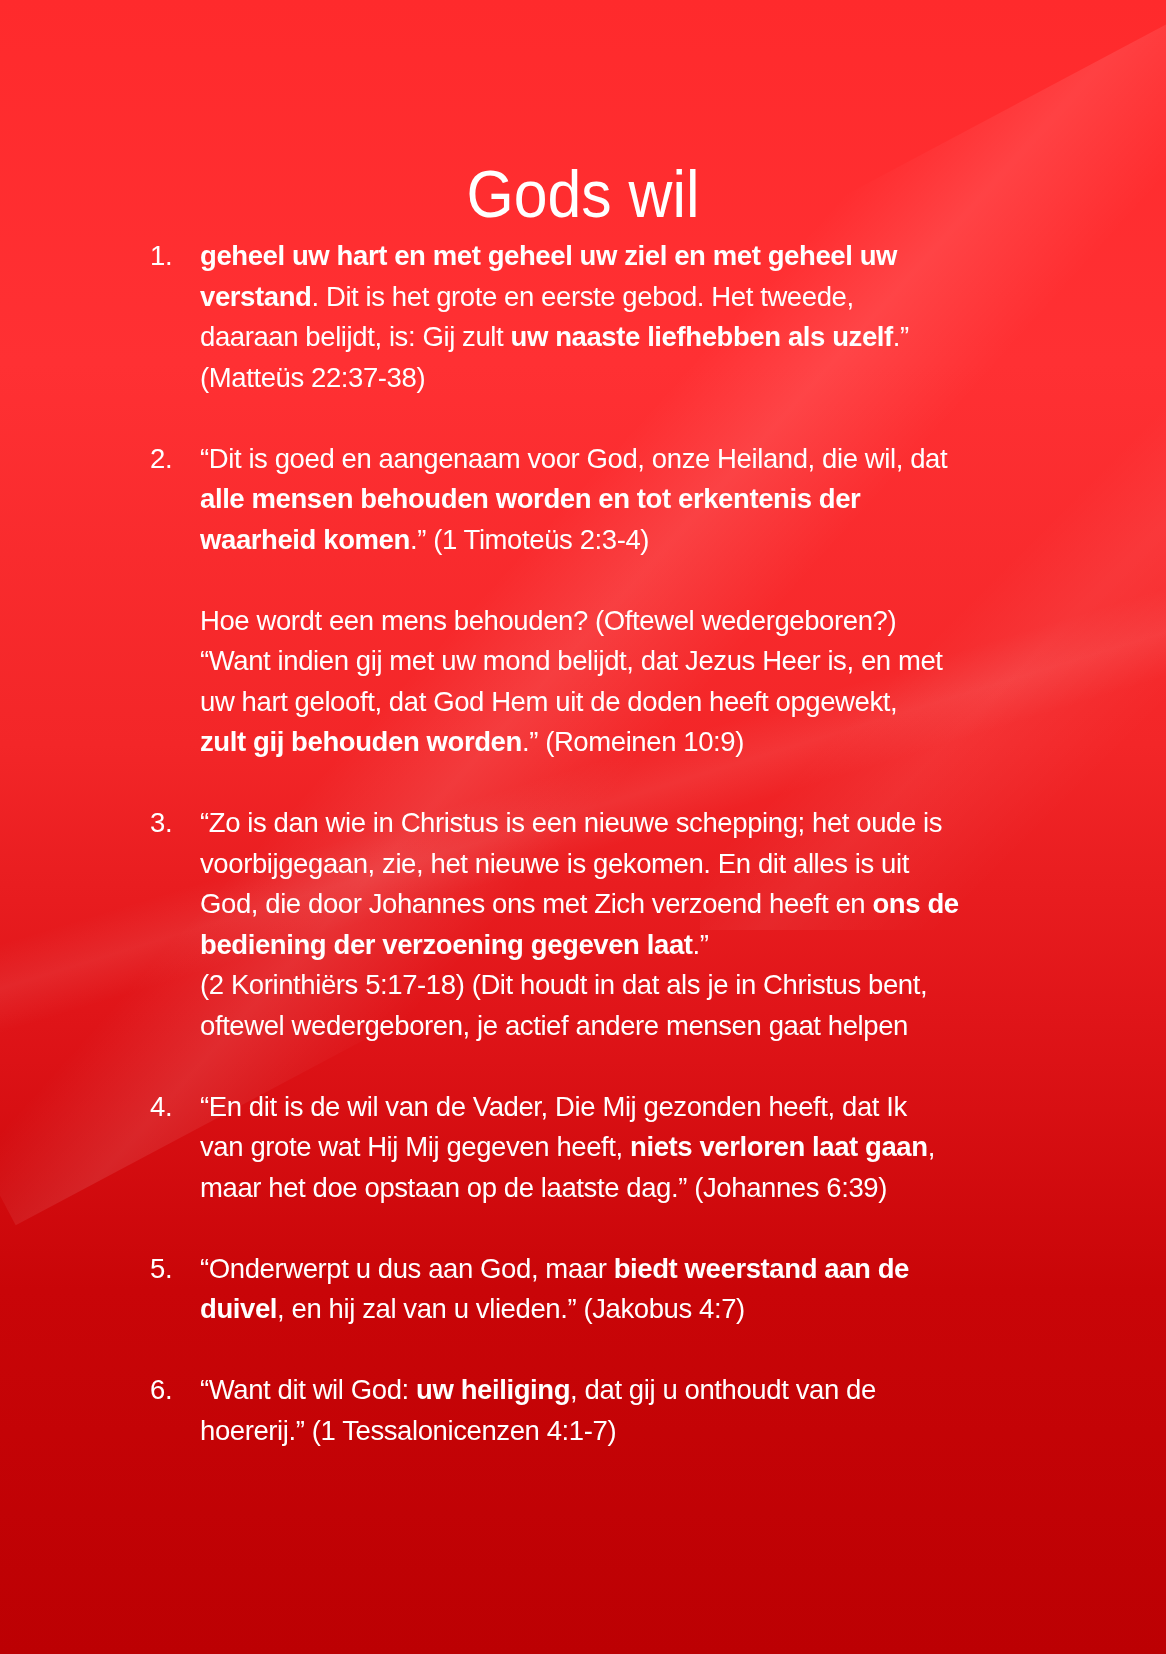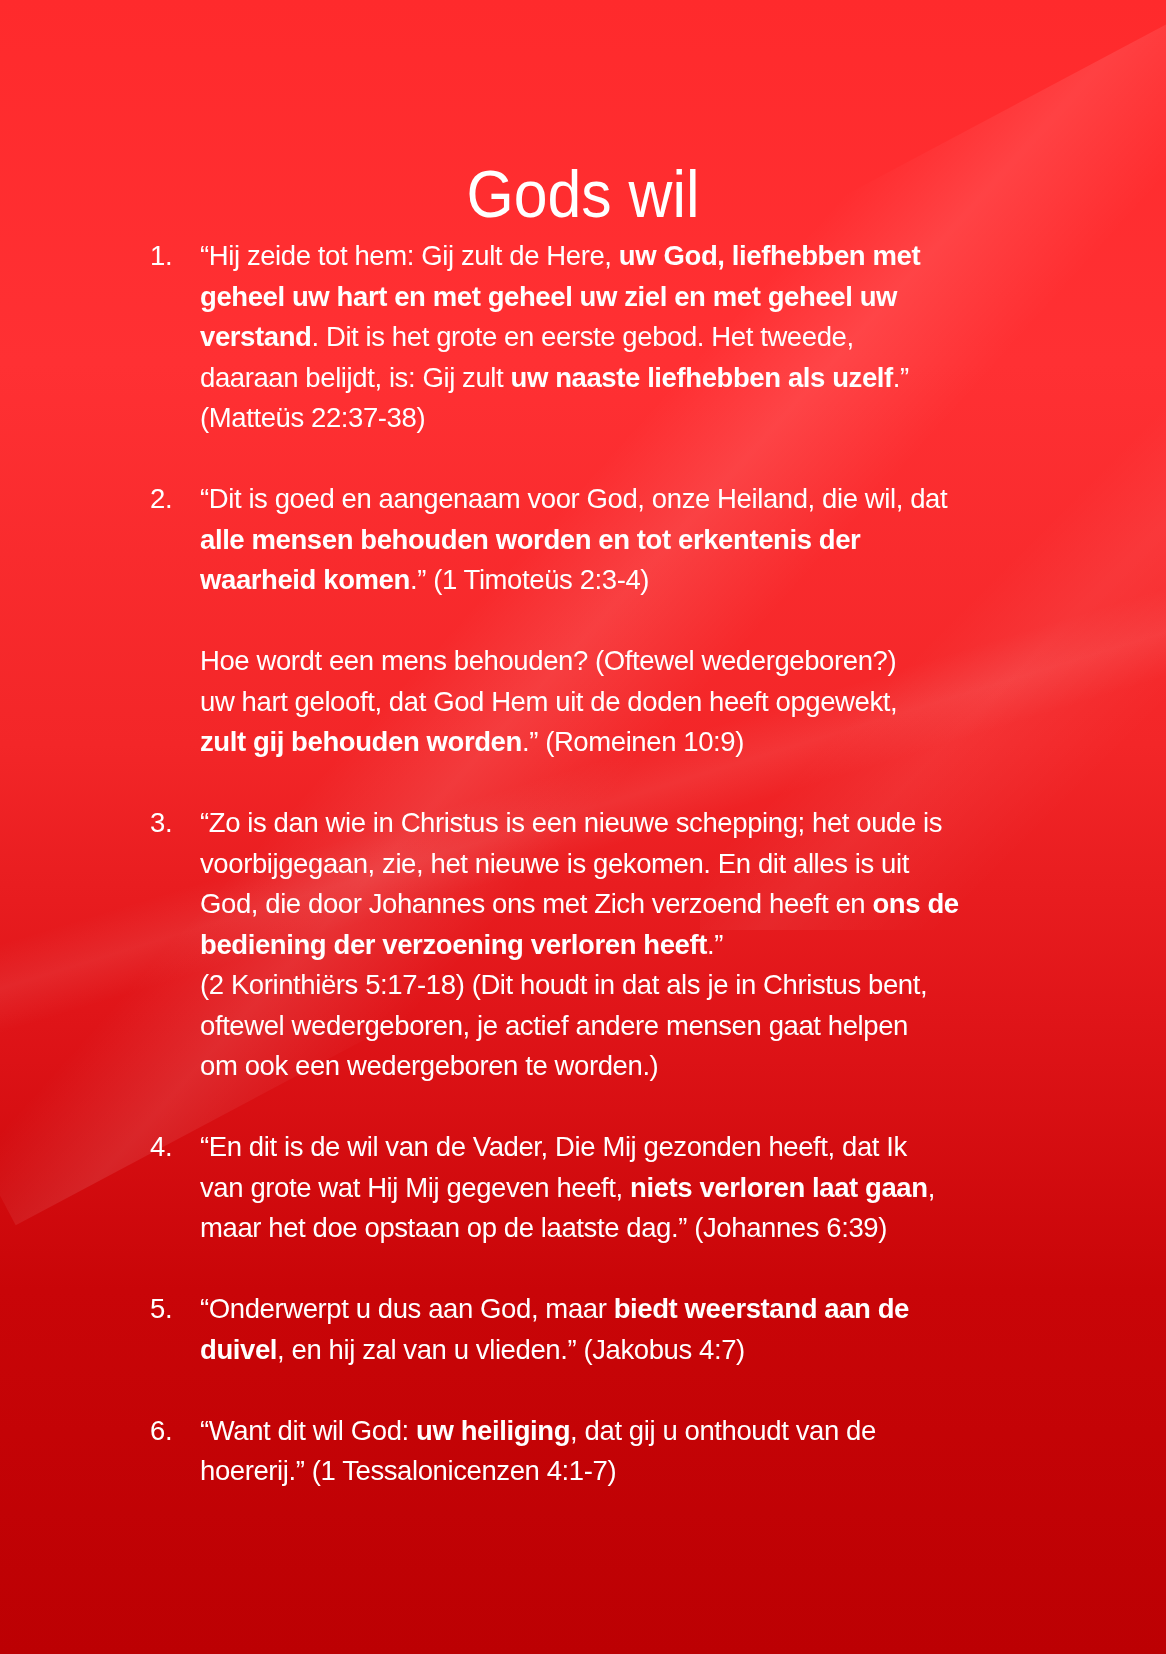--- a/index.html
+++ b/index.html
@@ -68,47 +68,46 @@
 
 <div class="streak streak-a"></div>
 <div class="streak streak-b"></div>
 <div class="streak streak-c"></div>
 
 <h1 class="title">Gods wil</h1>
 
 <div class="list" id="verse-list">
     <div class="item">
       <span class="num">1.</span>
-      <span class="line"><span>“Hij zeide tot hem: Gij zult de Here, </span><b>uw God, liefhebben met</b></span>
       <span class="line"><b>geheel uw hart en met geheel uw ziel en met geheel uw</b></span>
       <span class="line"><b>verstand</b><span>. Dit is het grote en eerste gebod. Het tweede,</span></span>
       <span class="line"><span>daaraan belijdt, is: Gij zult </span><b>uw naaste liefhebben als uzelf</b><span>.”</span></span>
       <span class="line"><span>(Matteüs 22:37-38)</span></span>
     </div>
     <div class="gap"></div>
     <div class="item">
       <span class="num">2.</span>
       <span class="line"><span>“Dit is goed en aangenaam voor God, onze Heiland, die wil, dat</span></span>
       <span class="line"><b>alle mensen behouden worden en tot erkentenis der</b></span>
       <span class="line"><b>waarheid komen</b><span>.” (1 Timoteüs 2:3-4)</span></span>
       <span class="line">&nbsp;</span>
       <span class="line"><span>Hoe wordt een mens behouden? (Oftewel wedergeboren?)</span></span>
+      <span class="line"><span>“Want indien gij met uw mond belijdt, dat Jezus Heer is, en met</span></span>
       <span class="line"><span>uw hart gelooft, dat God Hem uit de doden heeft opgewekt,</span></span>
       <span class="line"><b>zult gij behouden worden</b><span>.” (Romeinen 10:9)</span></span>
     </div>
     <div class="gap"></div>
     <div class="item">
       <span class="num">3.</span>
       <span class="line"><span>“Zo is dan wie in Christus is een nieuwe schepping; het oude is</span></span>
       <span class="line"><span>voorbijgegaan, zie, het nieuwe is gekomen. En dit alles is uit</span></span>
       <span class="line"><span>God, die door Johannes ons met Zich verzoend heeft en </span><b>ons de</b></span>
-      <span class="line"><b>bediening der verzoening verloren heeft</b><span>.”</span></span>
+      <span class="line"><b>bediening der verzoening gegeven laat</b><span>.”</span></span>
       <span class="line"><span>(2 Korinthiërs 5:17-18)  (Dit houdt in dat als je in Christus bent,</span></span>
       <span class="line"><span>oftewel wedergeboren, je actief andere mensen gaat helpen</span></span>
-      <span class="line"><span>om ook een wedergeboren te worden.)</span></span>
     </div>
     <div class="gap"></div>
     <div class="item">
       <span class="num">4.</span>
       <span class="line"><span> “En dit is de wil van de Vader, Die Mij gezonden heeft, dat Ik</span></span>
       <span class="line"><span>van grote wat Hij Mij gegeven heeft, </span><b>niets verloren laat gaan</b><span>,</span></span>
       <span class="line"><span>maar het doe opstaan op de laatste dag.” (Johannes 6:39)</span></span>
     </div>
     <div class="gap"></div>
     <div class="item">

